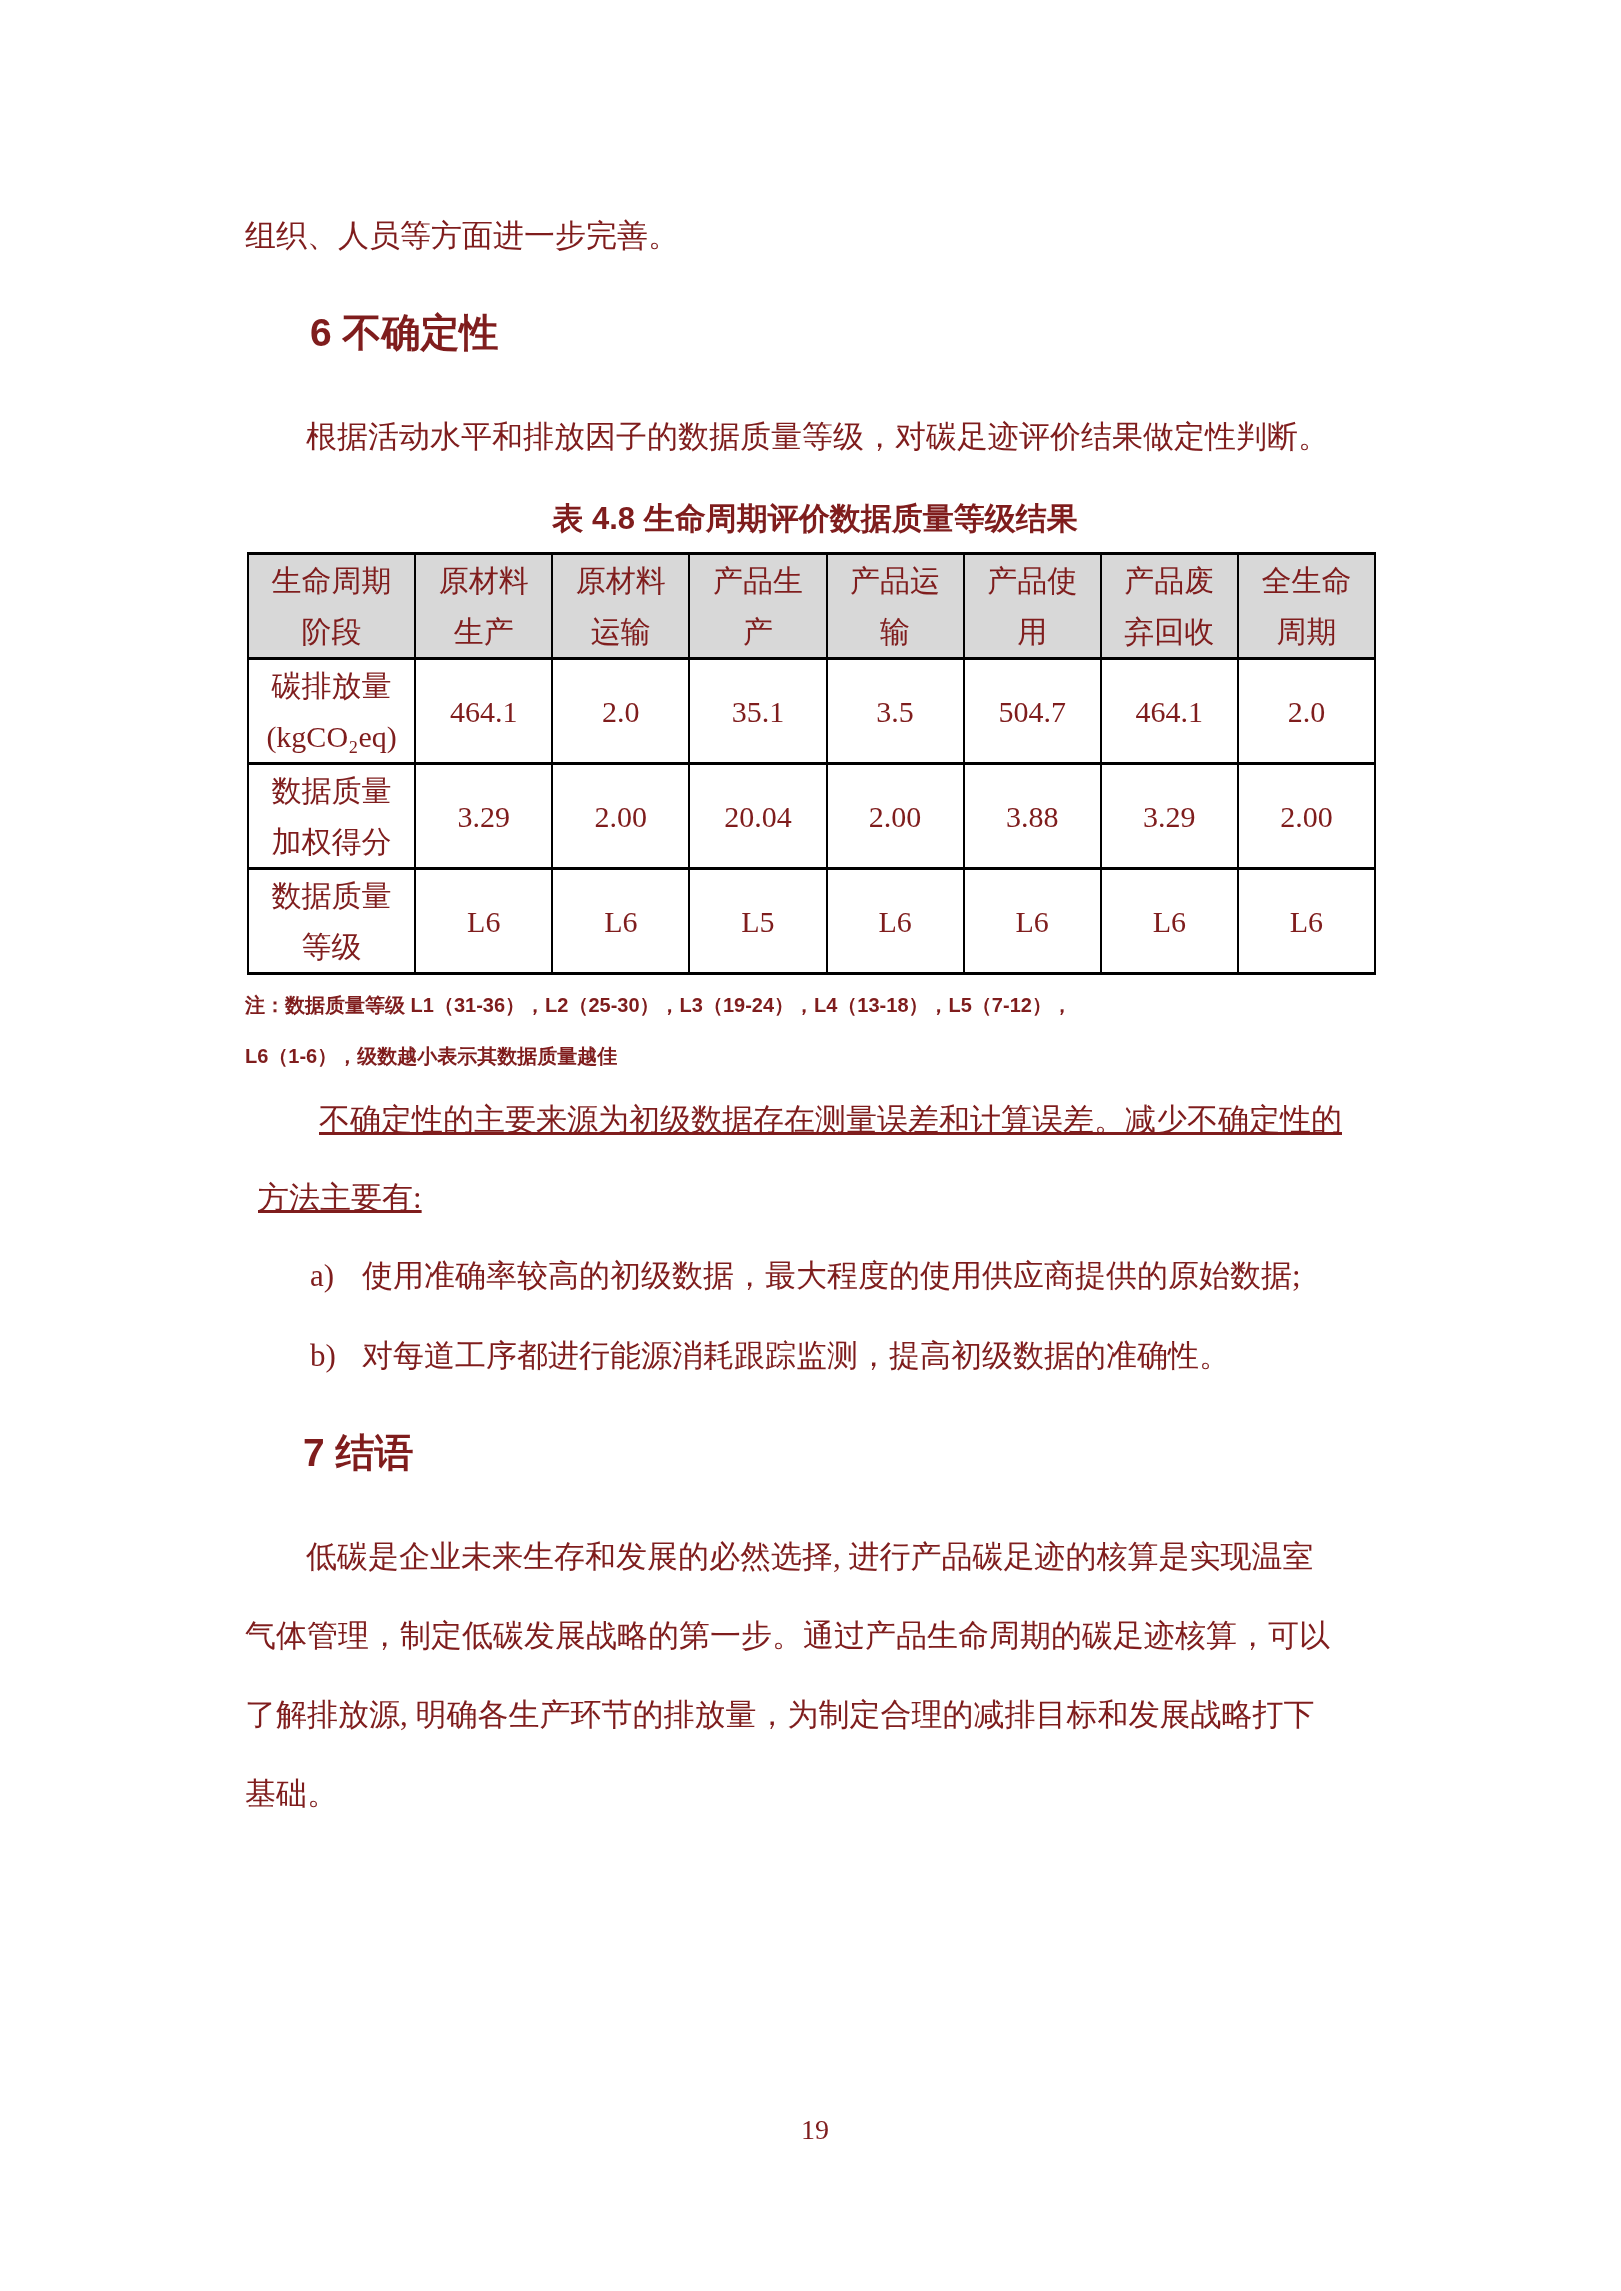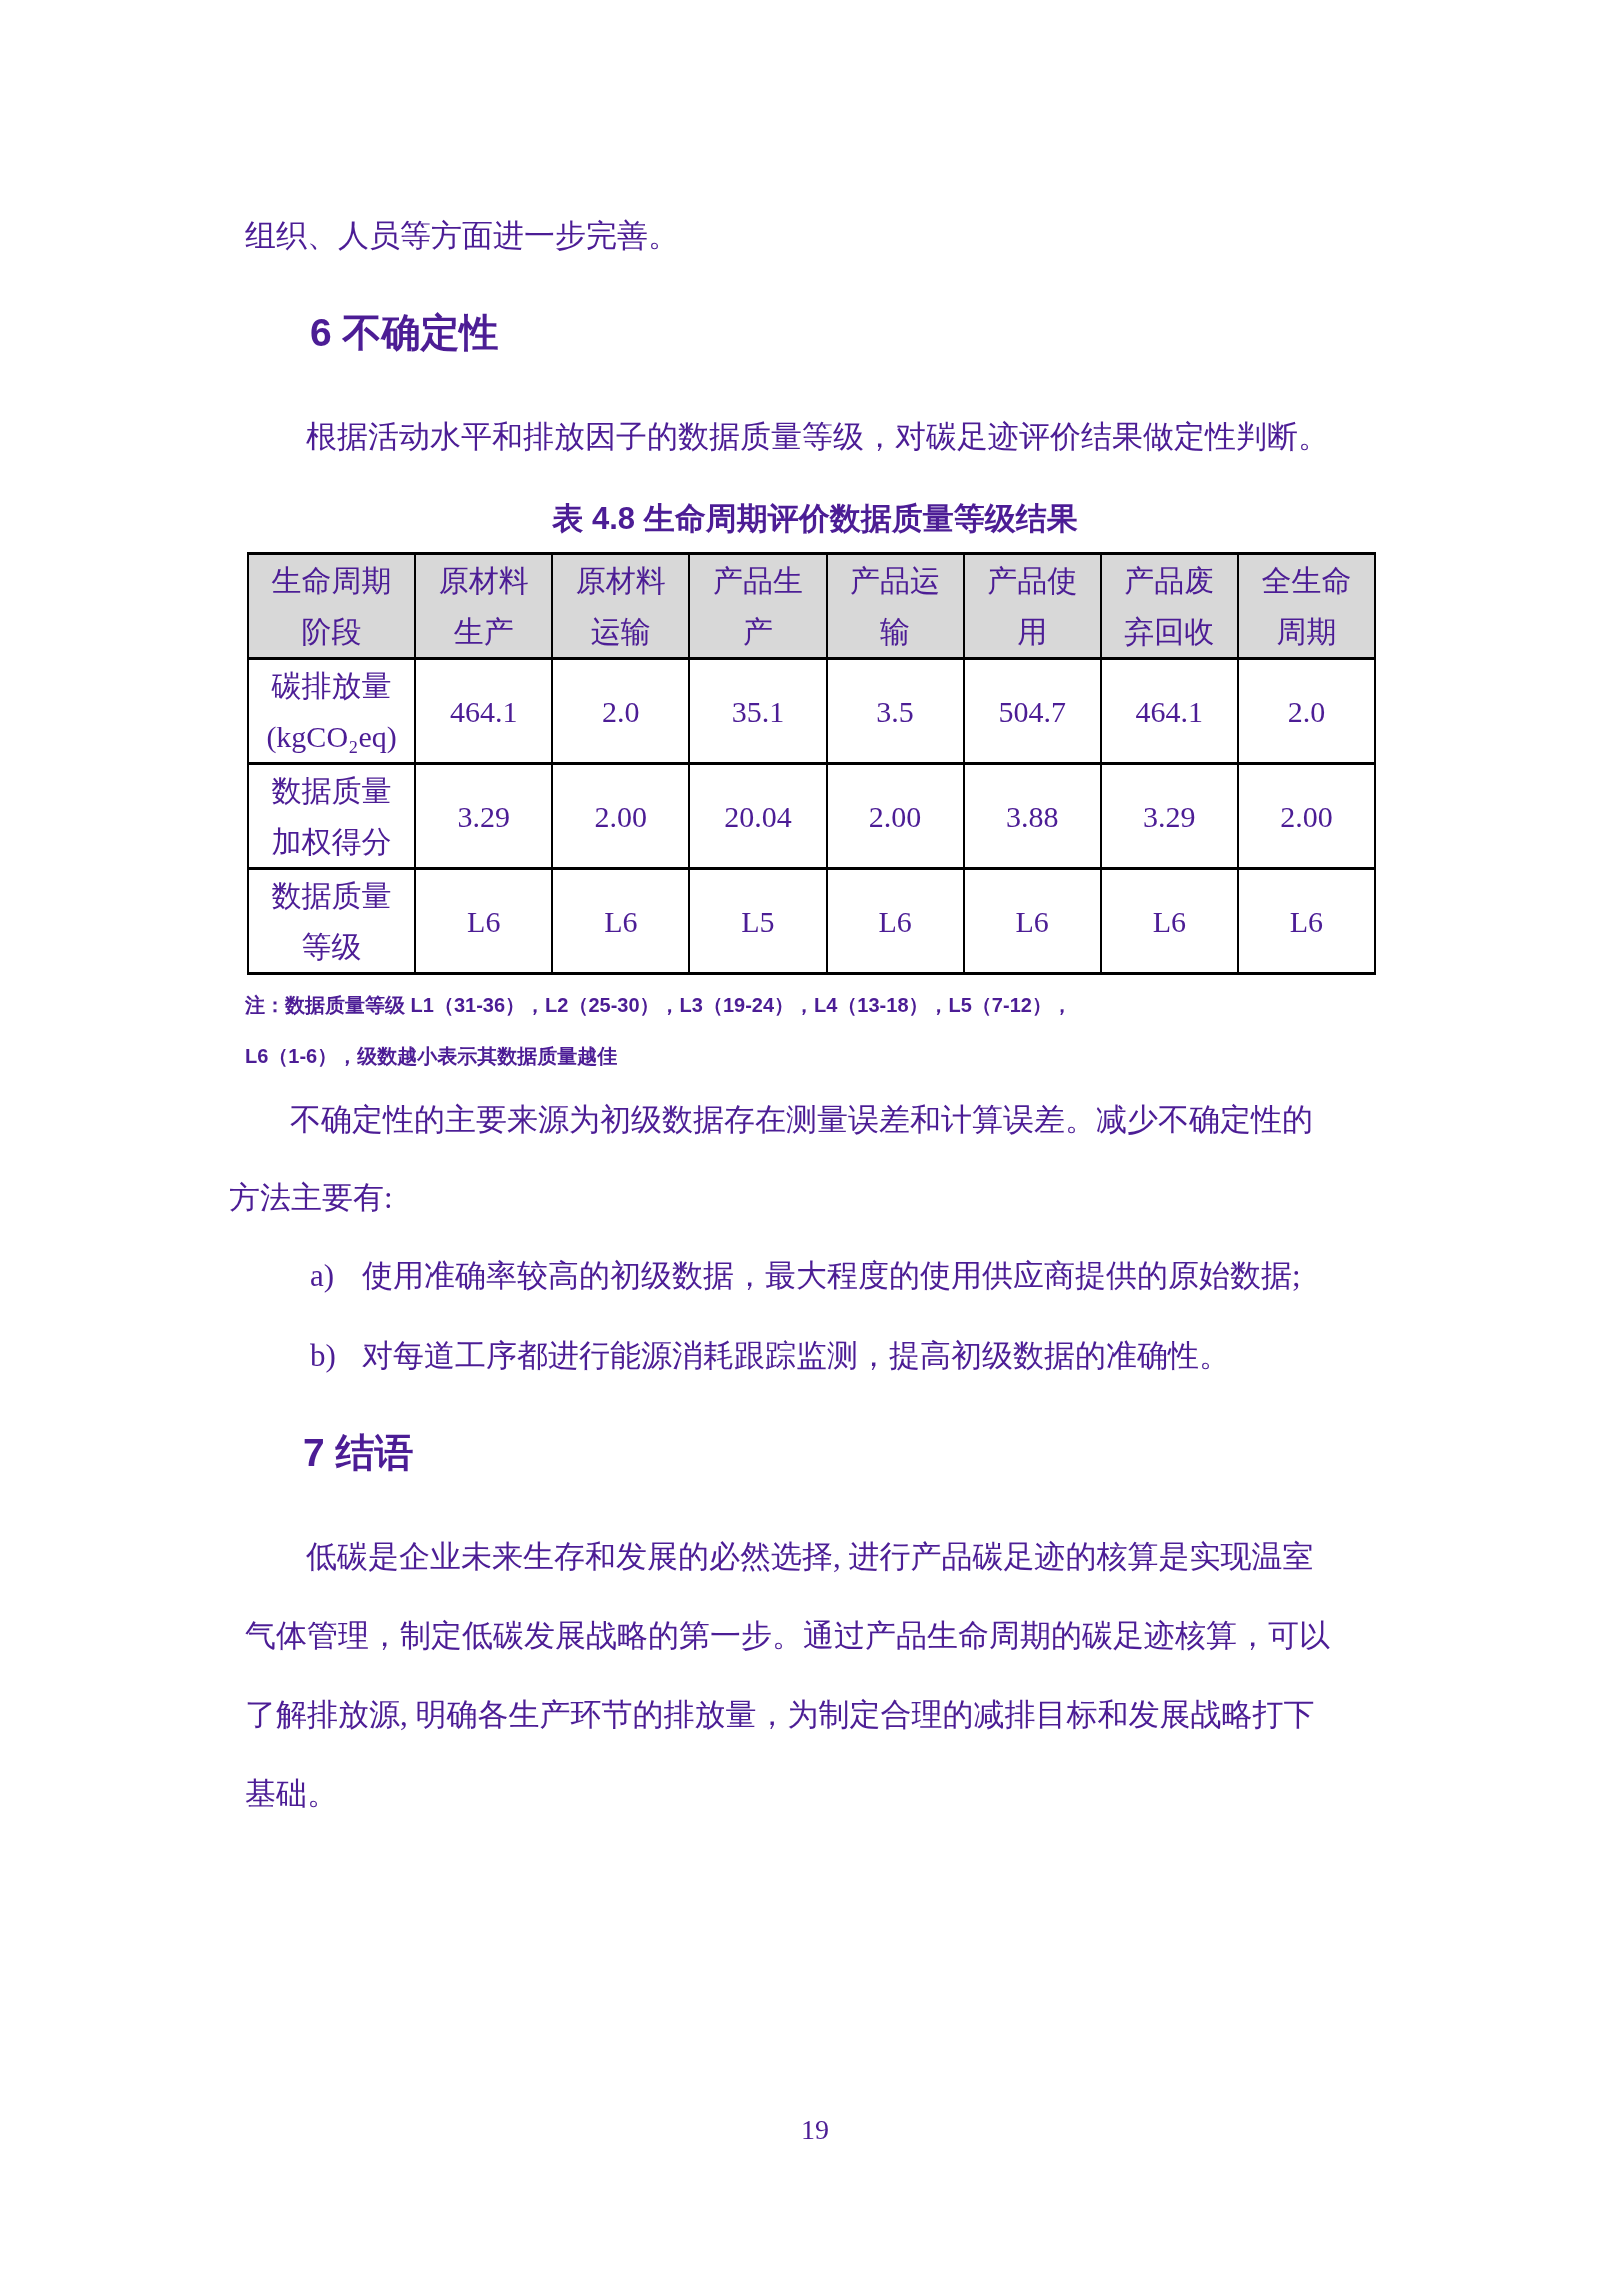--- a/index.html
+++ b/index.html
@@ -1,20 +1,20 @@
 <!DOCTYPE html>
 <html><head>
 <meta charset="utf-8">
 <style>
   html,body{margin:0;padding:0;background:#ffffff;}
   .page{
     position:relative;
     width:1402px;height:2292px;
     background:#ffffff;
-    color:#4c1d95;
+    color:#7f1d1d;
     font-family:"Liberation Serif","DejaVu Serif",serif;
     overflow:hidden;
   }
   .abs{position:absolute;}
   .body-text{font-size:31px;line-height:1.15;white-space:nowrap;}
   .heading{
     font-family:"Liberation Sans","DejaVu Sans",sans-serif;
     font-weight:bold;font-size:39px;line-height:1.1;white-space:nowrap;
   }
   .caption{
@@ -136,21 +136,21 @@
         <td>L6</td>
       </tr>
     </tbody>
   </table>
 
   <div class="abs note" style="left:245px;top:980px;">
     <div class="line">注：数据质量等级 L1（31-36），L2（25-30），L3（19-24），L4（13-18），L5（7-12），</div>
     <div class="line">L6（1-6），级数越小表示其数据质量越佳</div>
   </div>
 
-  <div class="abs para p2" style="left:229px;top:1081px;">
+  <div class="abs para p2" style="left:258px;top:1081px;text-decoration:underline;">
     <div class="line indent">不确定性的主要来源为初级数据存在测量误差和计算误差。减少不确定性的</div>
     <div class="line">方法主要有:</div>
   </div>
 
   <div class="abs list-item" style="left:310px;top:1338px;">
     <span class="list-marker">b)</span><span>对每道工序都进行能源消耗跟踪监测，提高初级数据的准确性。</span>
   </div>
 
   <div class="abs list-item" style="left:310px;top:1258px;">
     <span class="list-marker">a)</span><span>使用准确率较高的初级数据，最大程度的使用供应商提供的原始数据;</span>

